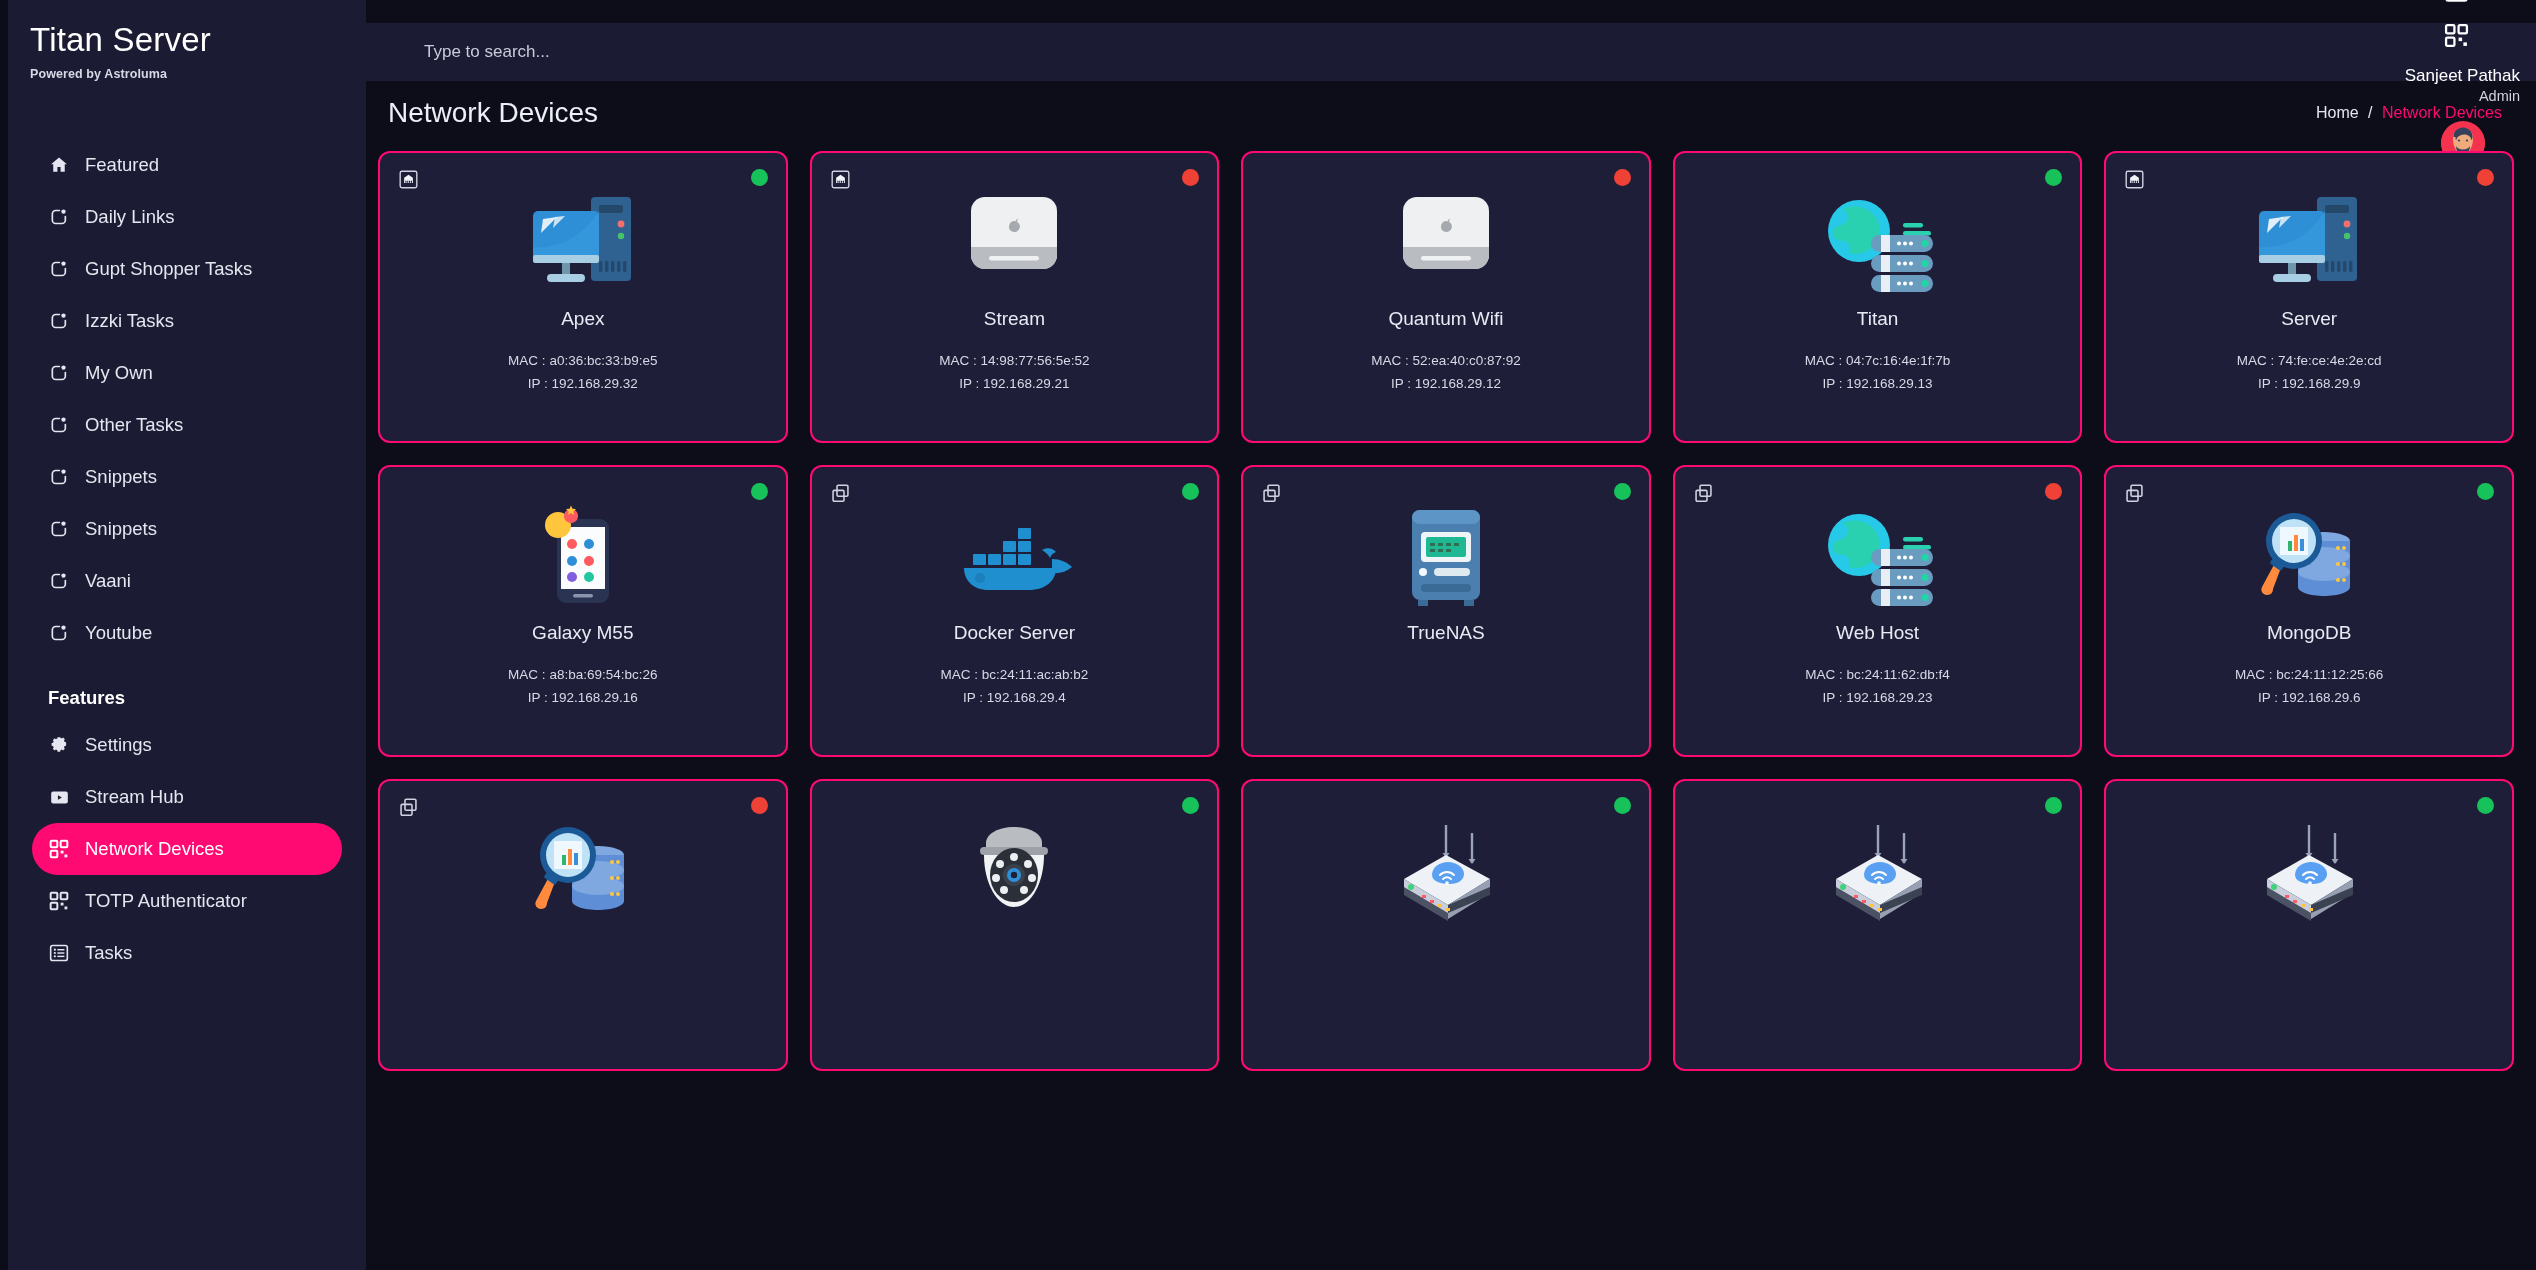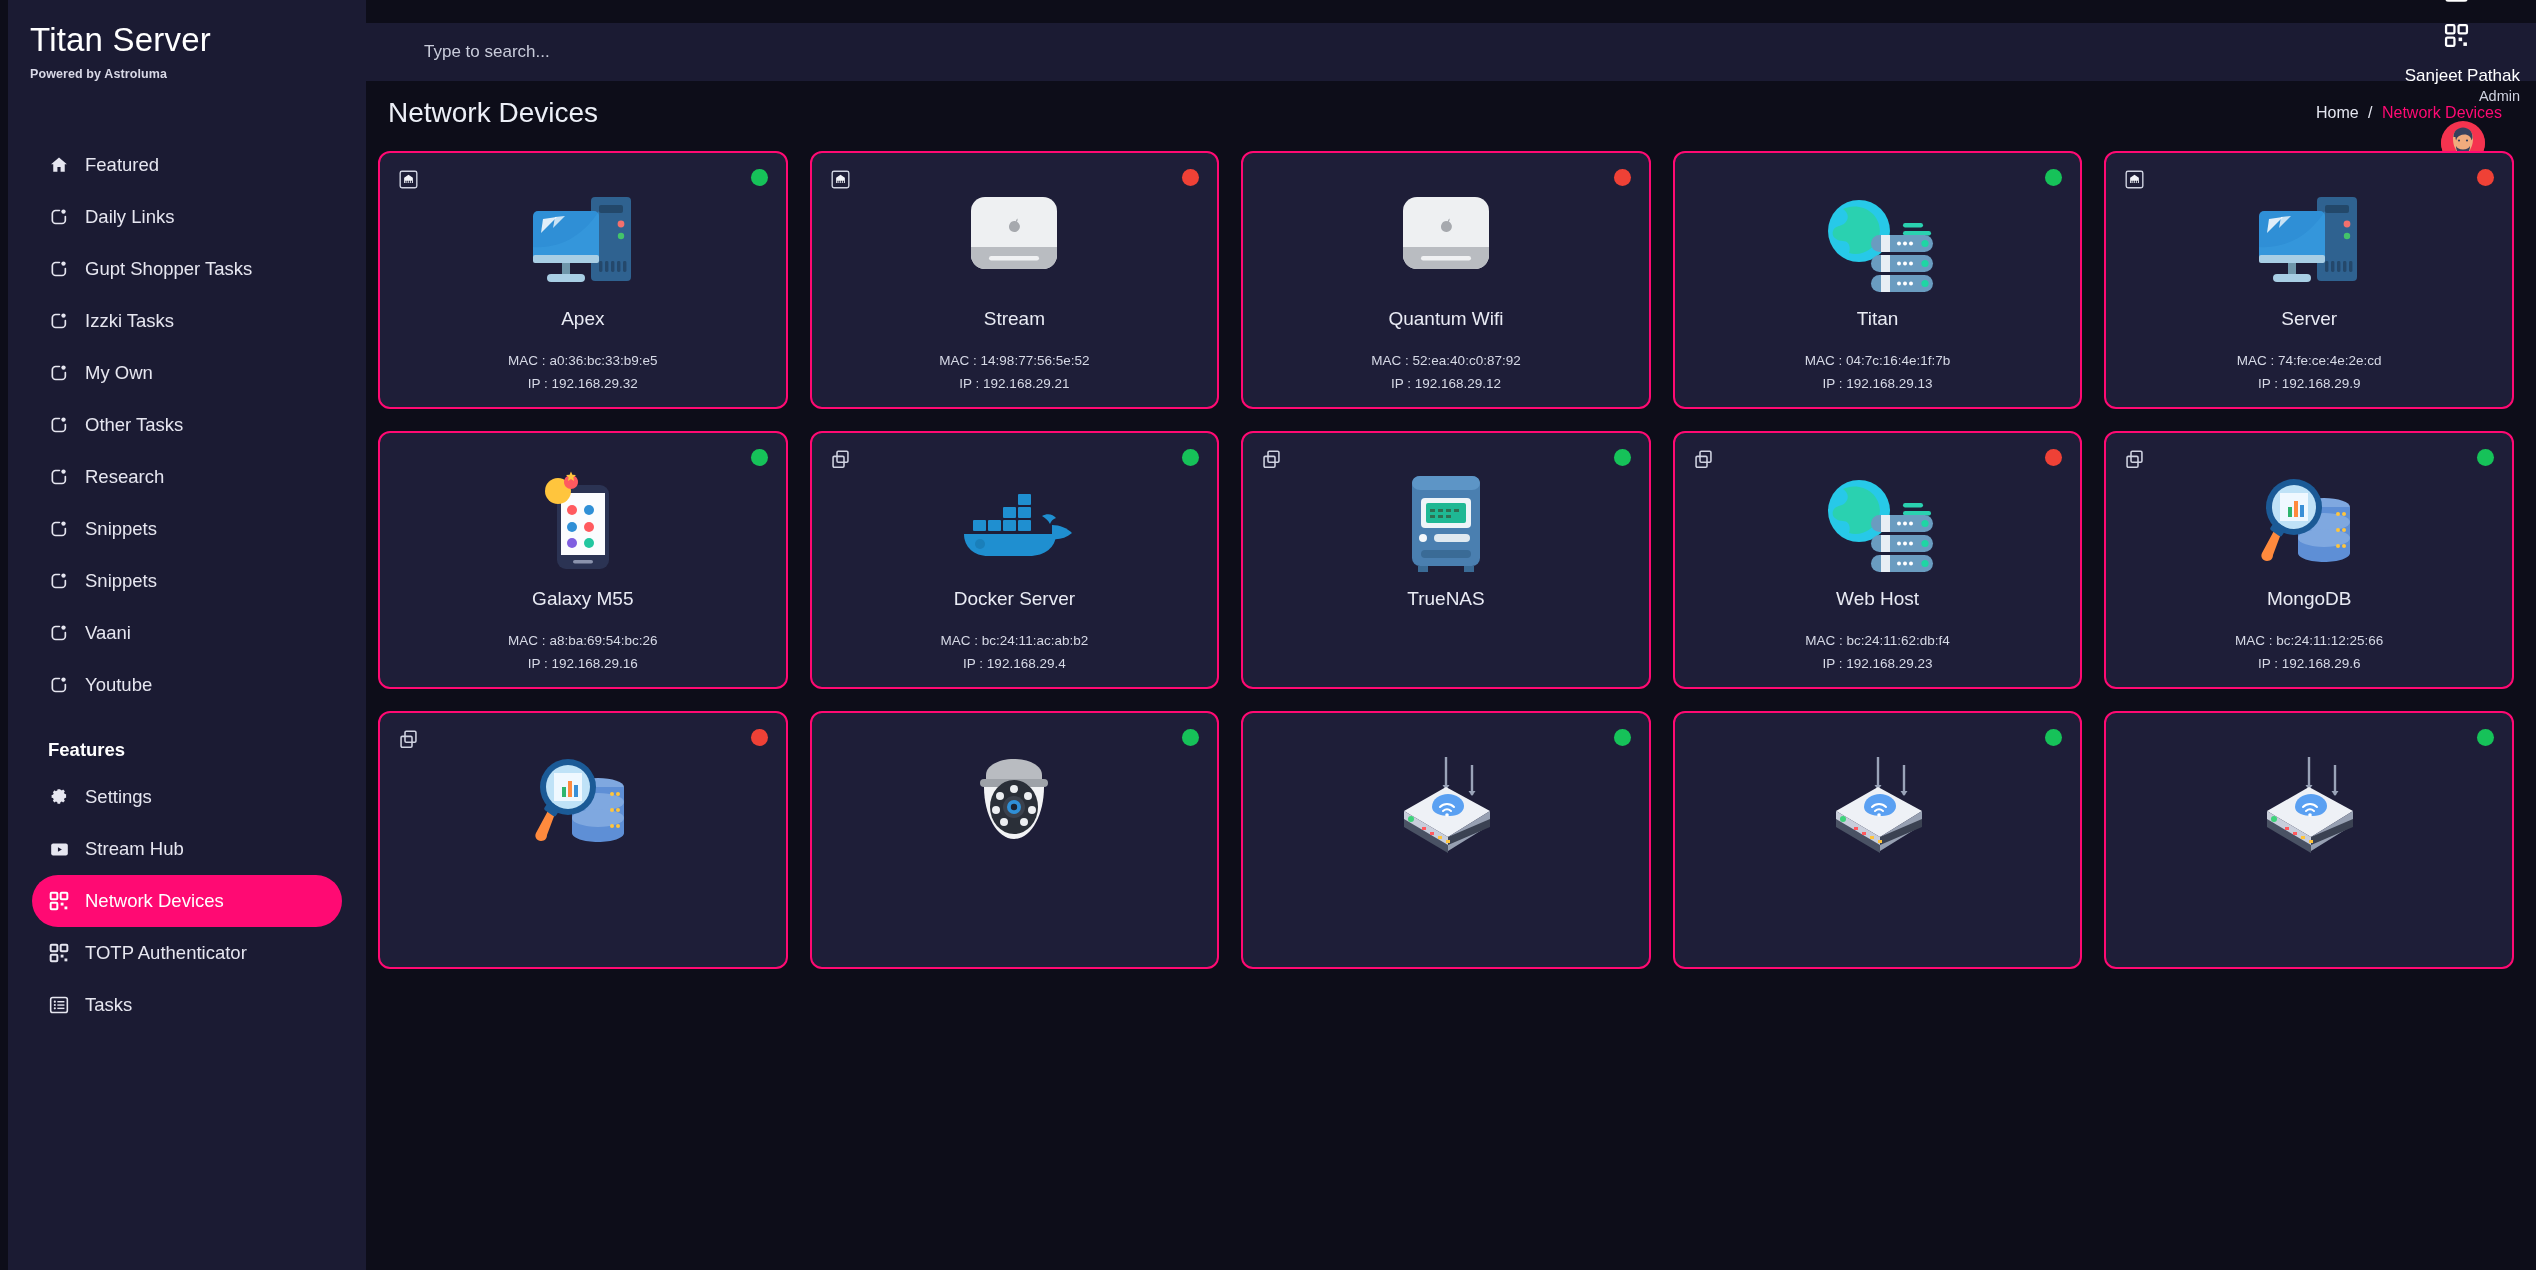--- a/index.html
+++ b/index.html
@@ -80,21 +80,21 @@
   .crumbs .active { color: #ff0a73; }
 
   
   .grid-wrap { padding: 6px 22px 0 12px; }
   .grid {
     display: grid; grid-template-columns: repeat(5, 1fr);
     gap: 22px 22px;
   }
   .card {
     background: #1e1e38; border: 2px solid #ff0a73; border-radius: 12px;
-    height: 258px; position: relative; overflow: hidden; cursor: pointer;
+    height: 292px; position: relative; overflow: hidden; cursor: pointer;
   }
   .card-type-icon { position: absolute; left: 18px; top: 16px; width: 22px; height: 22px; }
   .status-dot { position: absolute; right: 18px; top: 16px; width: 17px; height: 17px; border-radius: 50%; }
   .status-dot.up { background: #16c259; }
   .status-dot.down { background: #ef4136; }
   .card-art { height: 108px; margin-top: 34px; display: flex; align-items: center; justify-content: center; }
   .card-art svg { display:block; }
   .card-name { text-align: center; color: #e9ebf4; font-size: 19px; margin-top: 13px; }
   .card-meta { text-align: center; color: #d6d9e6; font-size: 13.5px; line-height: 1.68; margin-top: 20px; }
 </style>
@@ -154,29 +154,20 @@
       <span>My Own</span>
     </div>
         <div class="nav-item">
       <span class="ic">
             <svg width="20" height="20" viewBox="0 0 24 24">
               <path d="M20 5.5a2.6 2.6 0 11-5.2 0 2.6 2.6 0 015.2 0z" fill="#e6e6f0"></path>
               <path d="M12.5 4.2H8A4 4 0 004 8.2v7.6a4 4 0 004 4h7.6a4 4 0 004-4v-4.3" fill="none" stroke="#e6e6f0" stroke-width="2" stroke-linecap="round"></path>
             </svg>
           </span>
       <span>Other Tasks</span>
-    </div>
-        <div class="nav-item">
-      <span class="ic">
-            <svg width="20" height="20" viewBox="0 0 24 24">
-              <path d="M20 5.5a2.6 2.6 0 11-5.2 0 2.6 2.6 0 015.2 0z" fill="#e6e6f0"></path>
-              <path d="M12.5 4.2H8A4 4 0 004 8.2v7.6a4 4 0 004 4h7.6a4 4 0 004-4v-4.3" fill="none" stroke="#e6e6f0" stroke-width="2" stroke-linecap="round"></path>
-            </svg>
-          </span>
-      <span>Research</span>
     </div>
         <div class="nav-item">
       <span class="ic">
             <svg width="20" height="20" viewBox="0 0 24 24">
               <path d="M20 5.5a2.6 2.6 0 11-5.2 0 2.6 2.6 0 015.2 0z" fill="#e6e6f0"></path>
               <path d="M12.5 4.2H8A4 4 0 004 8.2v7.6a4 4 0 004 4h7.6a4 4 0 004-4v-4.3" fill="none" stroke="#e6e6f0" stroke-width="2" stroke-linecap="round"></path>
             </svg>
           </span>
       <span>Snippets</span>
     </div>

